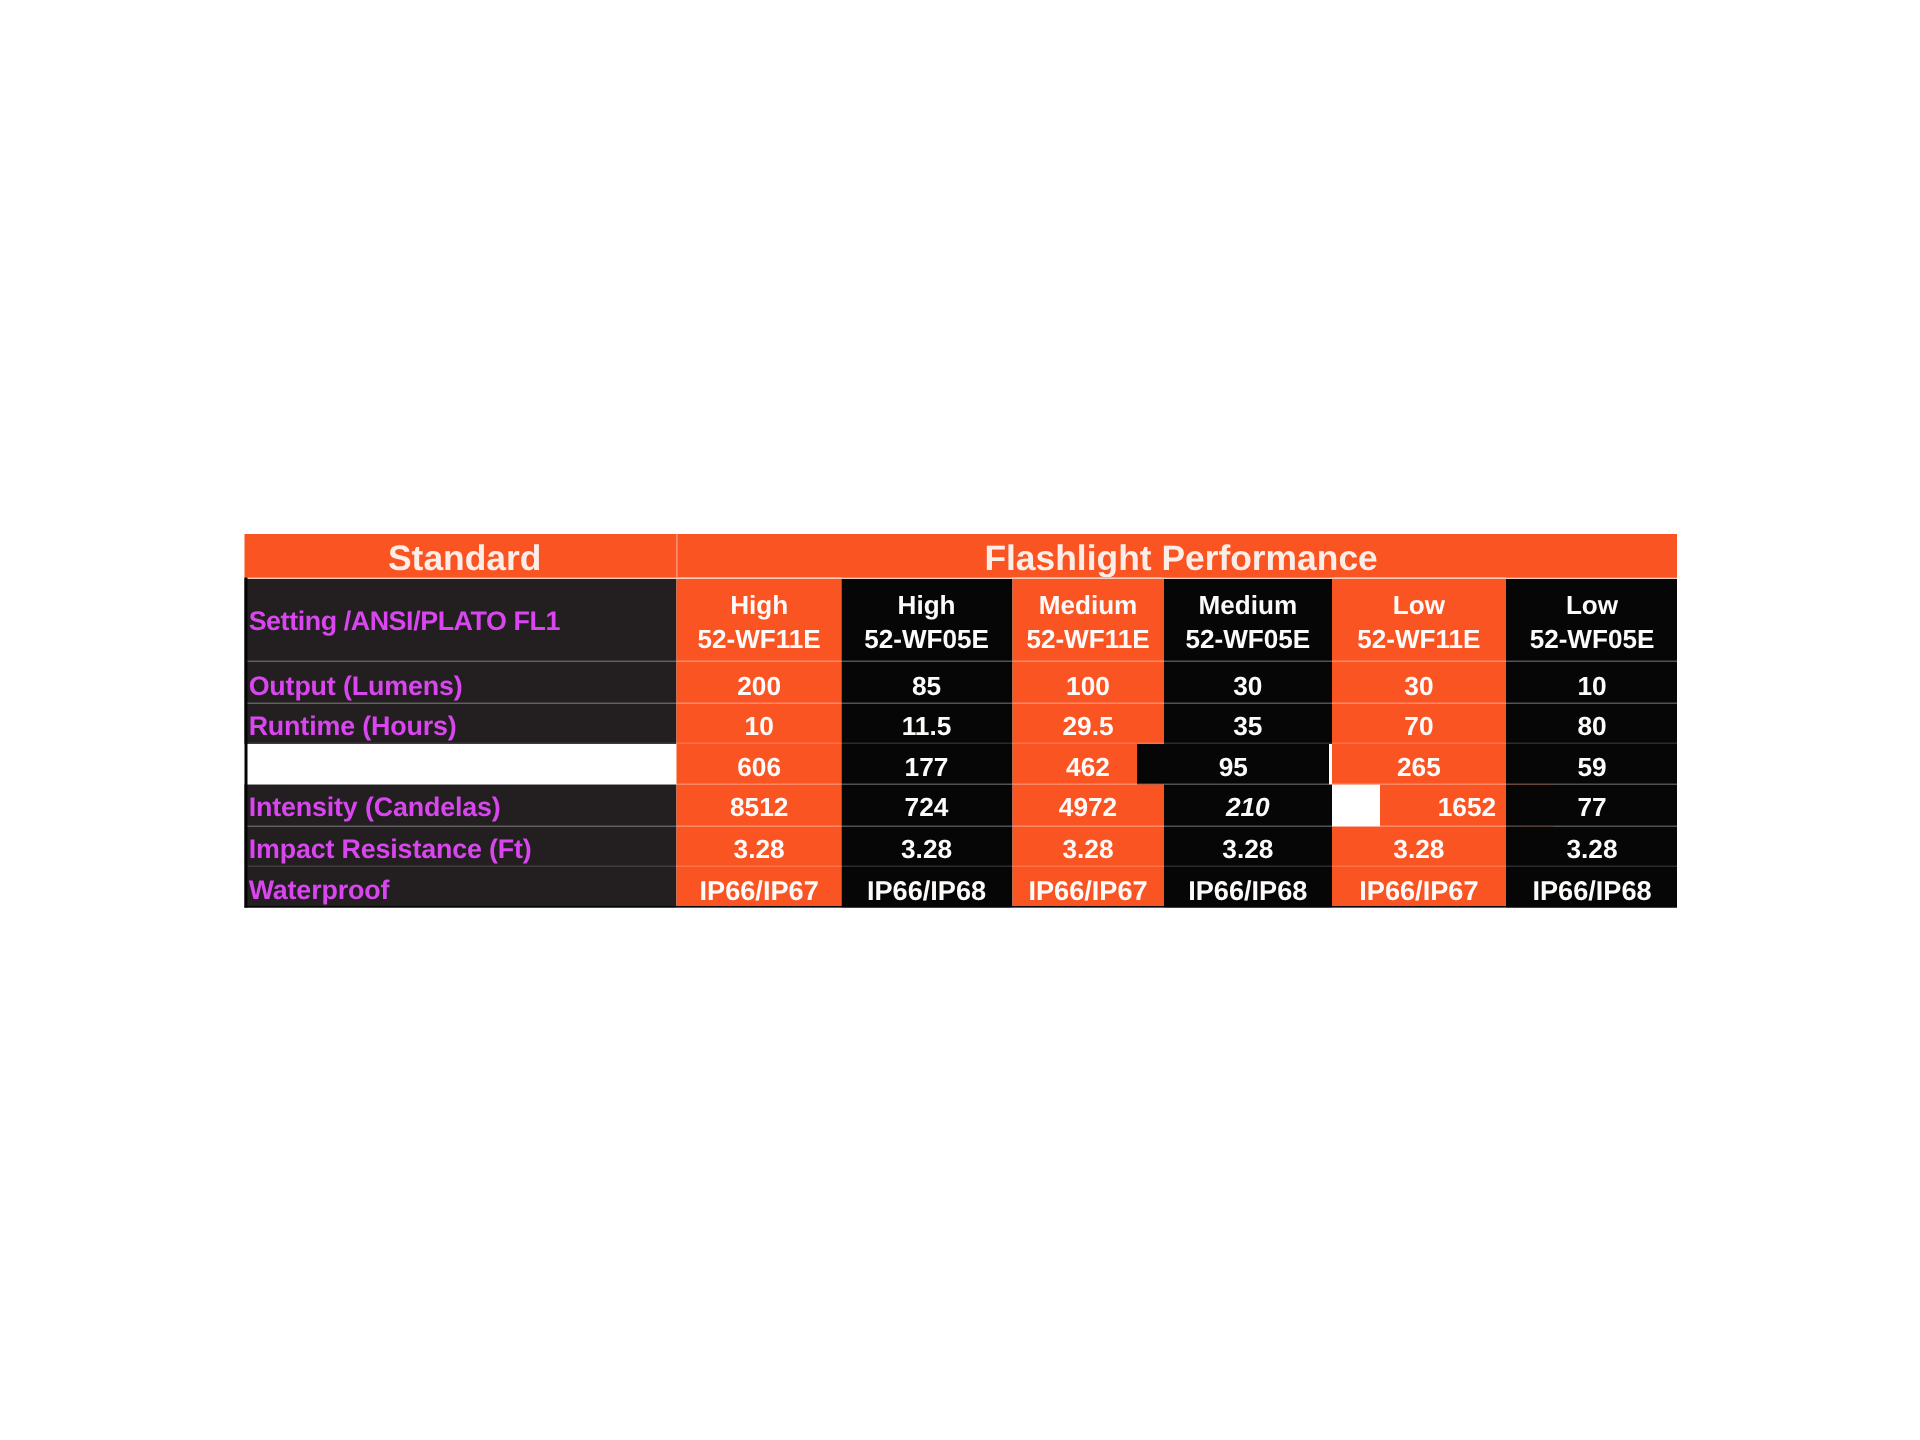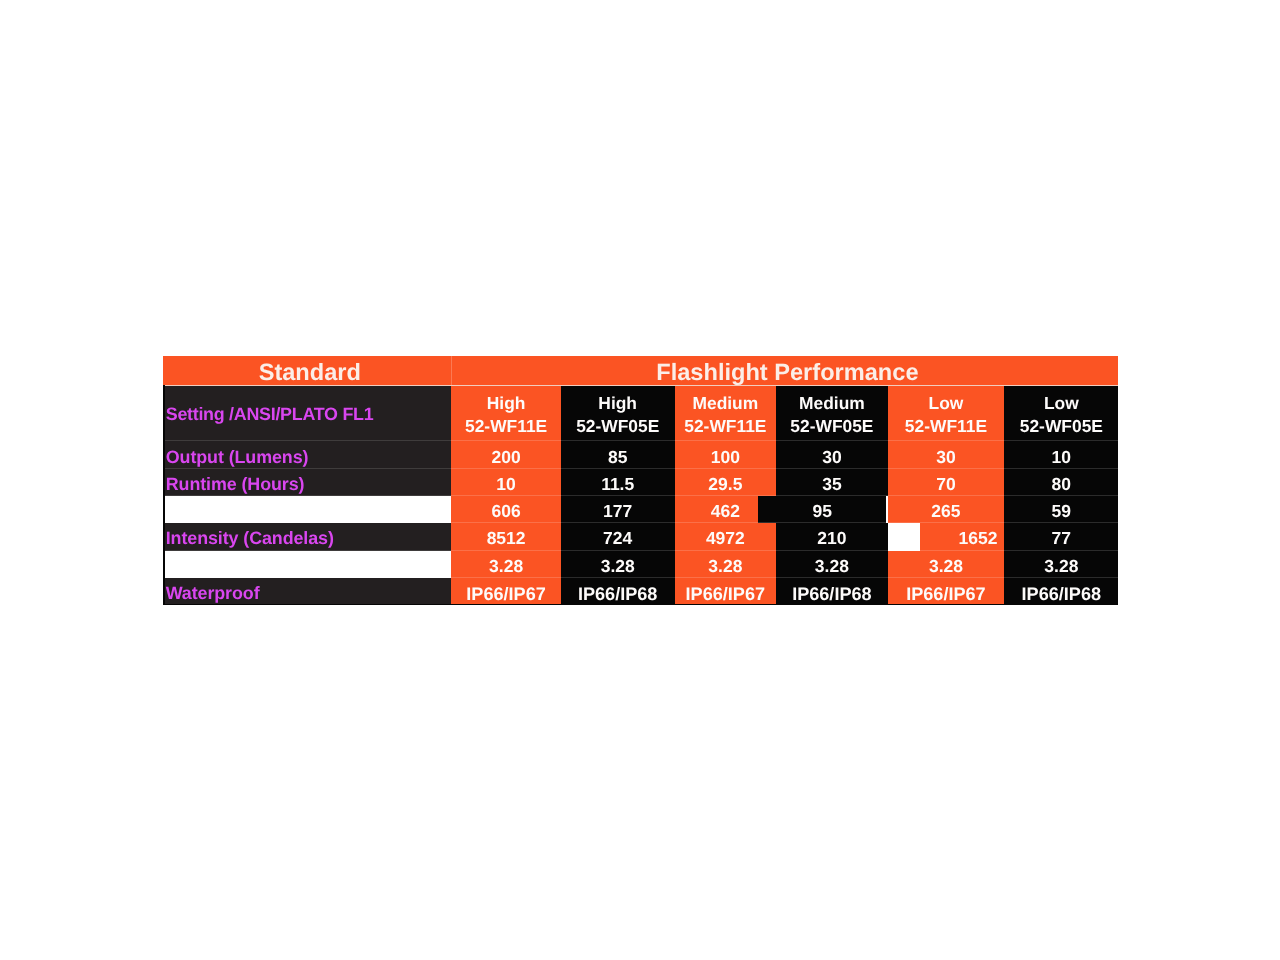--- a/index.html
+++ b/index.html
@@ -167,24 +167,25 @@
     <div class="cellbox val black" style="left: 397.6px; top: 140.5px; width: 113.7px; height: 27.3px;">177</div>
     <div class="cellbox val orange" style="left: 511.3px; top: 140.5px; width: 101.6px; height: 27.3px;">462</div>
     <div class="cellbox val black" style="left: 595px; top: 140.5px; width: 128px; height: 27.3px;">95</div>
     <div class="cellbox val orange" style="left: 724.4px; top: 140.5px; width: 116.6px; height: 27.3px;">265</div>
     <div class="cellbox val black" style="left: 841px; top: 140.5px; width: 114.2px; height: 27.3px;">59</div>
 
     <div class="cellbox rowlbl dark" style="left: 0px; top: 167.8px; width: 288.1px; height: 27.3px;">Intensity (Candelas)</div>
     <div class="cellbox val orange" style="left: 288.1px; top: 167.8px; width: 109.5px; height: 27.3px;">8512</div>
     <div class="cellbox val black" style="left: 397.6px; top: 167.8px; width: 113.7px; height: 27.3px;">724</div>
     <div class="cellbox val orange" style="left: 511.3px; top: 167.8px; width: 101.6px; height: 27.3px;">4972</div>
-    <div class="cellbox val black" style="left: 612.9px; top: 167.8px; width: 111.5px; height: 27.3px;">210</div>
+    <div class="cellbox val black" style="left: 612.9px; top: 167.8px; width: 111.5px; height: 27.3px; font-style: italic;">210</div>
     <div class="cellbox val orange" style="left: 724.4px; top: 167.8px; width: 116.6px; height: 27.3px; margin-left: 32px;">1652</div>
     <div class="cellbox val black" style="left: 841px; top: 167.8px; width: 114.2px; height: 27.3px;">77</div>
 
+    <div class="cellbox rowlbl dark" style="left: 0px; top: 195.1px; width: 288.1px; height: 27.3px;">Impact Resistance (Ft)</div>
     <div class="cellbox val orange" style="left: 288.1px; top: 195.1px; width: 109.5px; height: 27.3px;">3.28</div>
     <div class="cellbox val black" style="left: 397.6px; top: 195.1px; width: 113.7px; height: 27.3px;">3.28</div>
     <div class="cellbox val orange" style="left: 511.3px; top: 195.1px; width: 101.6px; height: 27.3px;">3.28</div>
     <div class="cellbox val black" style="left: 612.9px; top: 195.1px; width: 111.5px; height: 27.3px;">3.28</div>
     <div class="cellbox val orange" style="left: 724.4px; top: 195.1px; width: 116.6px; height: 27.3px;">3.28</div>
     <div class="cellbox val black" style="left: 841px; top: 195.1px; width: 114.2px; height: 27.3px;">3.28</div>
 
     <div class="cellbox rowlbl dark" style="left: 0px; top: 222.4px; width: 288.1px; height: 27.2px;">Waterproof</div>
     <div class="cellbox val small orange" style="left: 288.1px; top: 222.4px; width: 109.5px; height: 27.2px;">IP66/IP67</div>
     <div class="cellbox val small black" style="left: 397.6px; top: 222.4px; width: 113.7px; height: 27.2px;">IP66/IP68</div>

